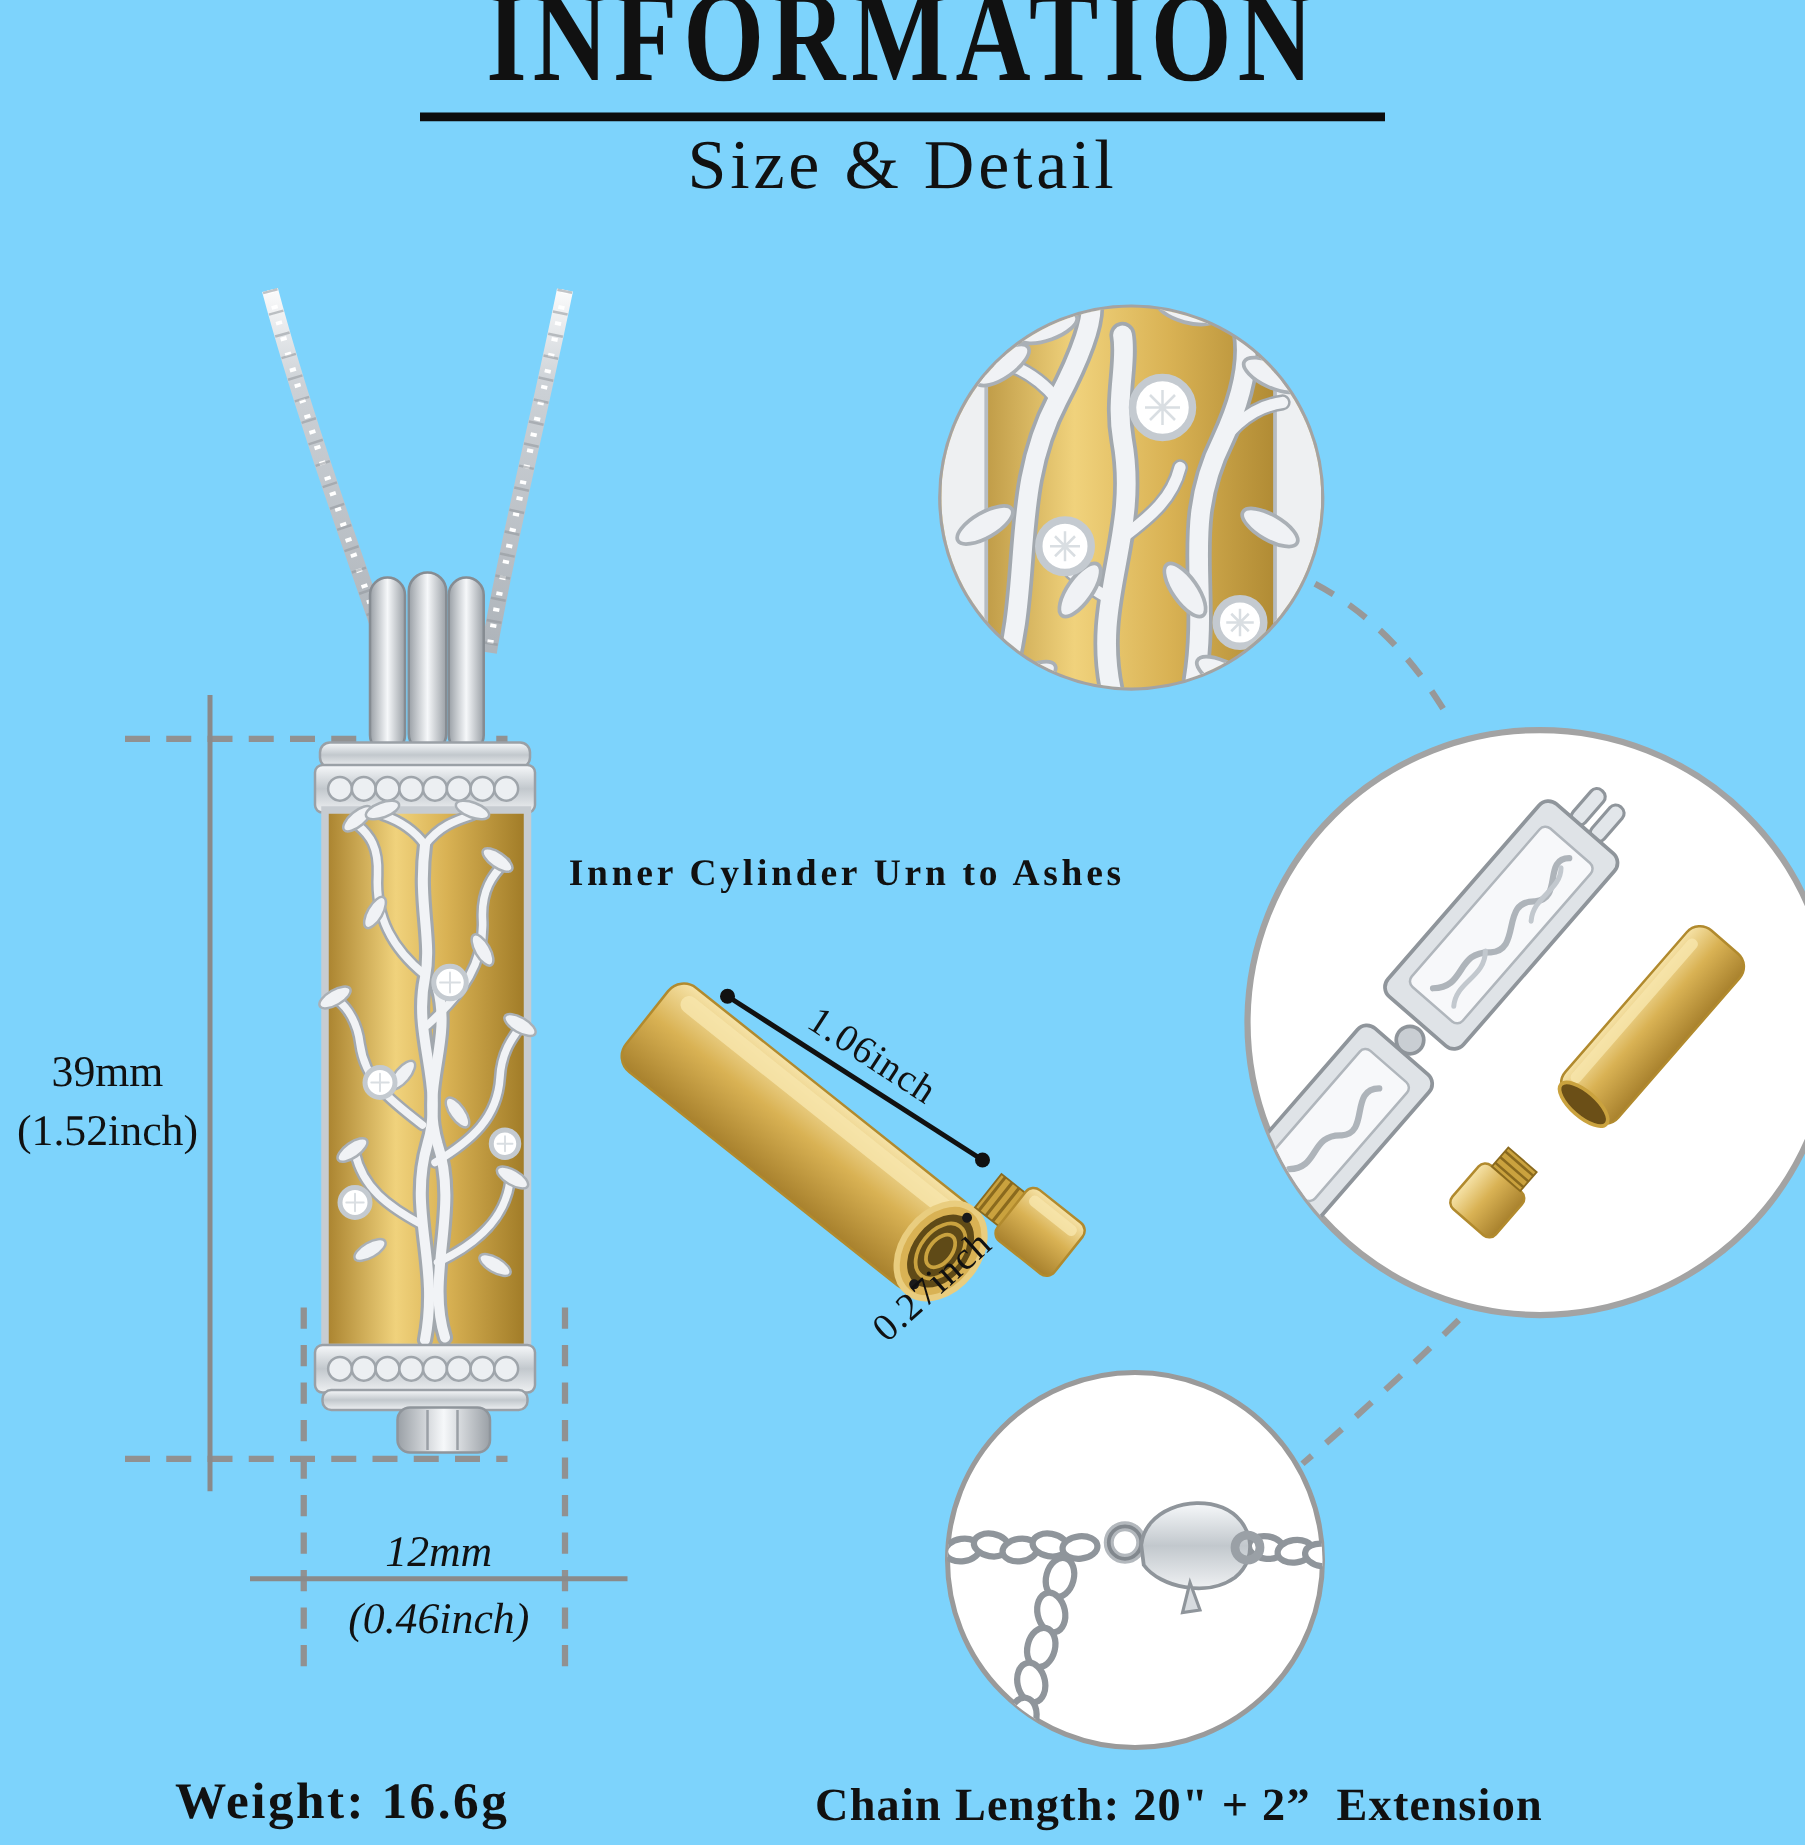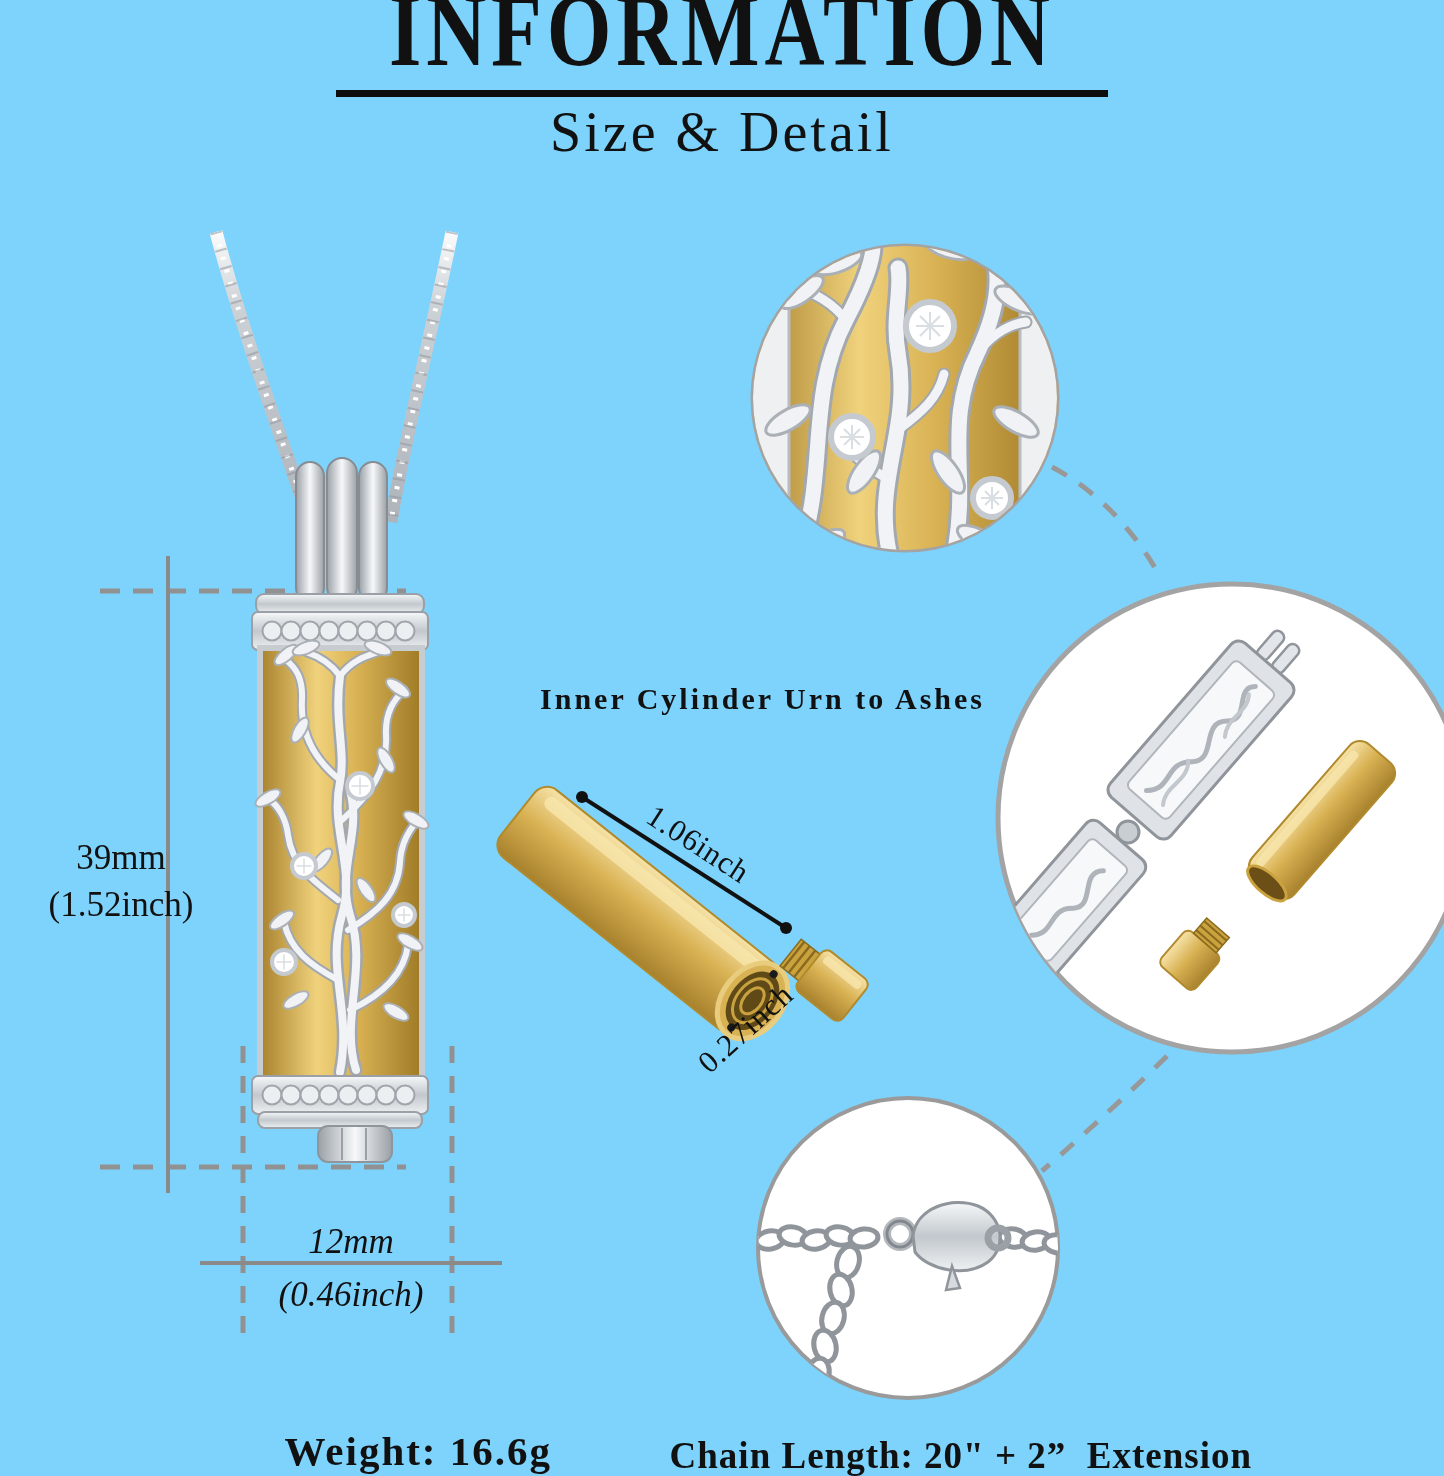--- a/index.html
+++ b/index.html
@@ -18,30 +18,30 @@
     letter-spacing:6px;
     transform:scaleX(0.80);transform-origin:50% 0;
     white-space:nowrap;
   }
   .title-rule{left:336px;top:90px;width:772px;height:7px;background:#0d0d0d;}
   .subtitle{
     left:0;right:0;top:104px;text-align:center;
     font-size:56px;line-height:1;letter-spacing:3px;
   }
   .dim-label{font-size:35px;text-align:center;line-height:1.35;}
-  .h-label{left:0;top:834px;width:172px;padding-left:35px;}
+  .h-label{left:0;top:834px;width:172px;}
   .w-label{left:245px;top:1216px;width:212px;line-height:1.5;font-style:italic;}
   .inner-heading{
-    left:455px;top:682px;width:530px;text-align:right;
+    left:455px;top:682px;width:530px;text-align:left;
     font-size:30px;font-weight:bold;letter-spacing:3px;
   }
   .rot-label{width:200px;height:40px;text-align:center;font-size:31px;letter-spacing:1px;}
   .len-label{left:597px;top:826px;transform:rotate(33deg);}
   .dia-label{left:647px;top:1010px;transform:rotate(-42deg);}
-  .footer-text{font-weight:bold;white-space:pre;text-align:right;margin-top:11px;}
+  .footer-text{font-weight:bold;white-space:pre;text-align:left;}
   .weight{left:140px;top:1416px;width:412px;font-size:41px;letter-spacing:2px;}
   .chain-len{left:652px;top:1423px;width:600px;font-size:37px;letter-spacing:1px;}
   svg{display:block;}
 </style>
 </head>
 <body>
 
 <div class="page">
 
   <svg class="abs" style="left:0;top:0;" width="1444" height="1476" viewBox="0 0 1444 1476">

